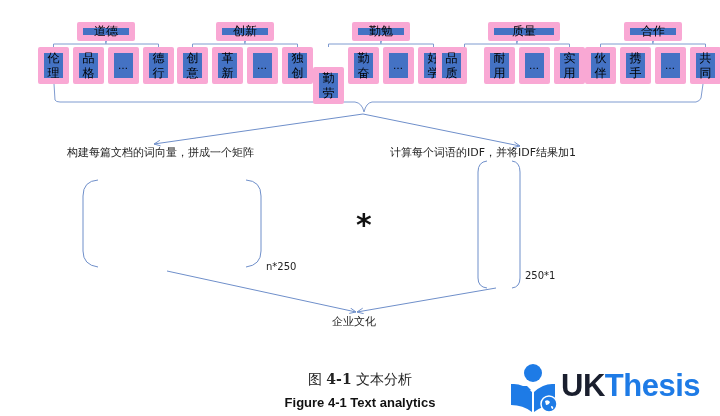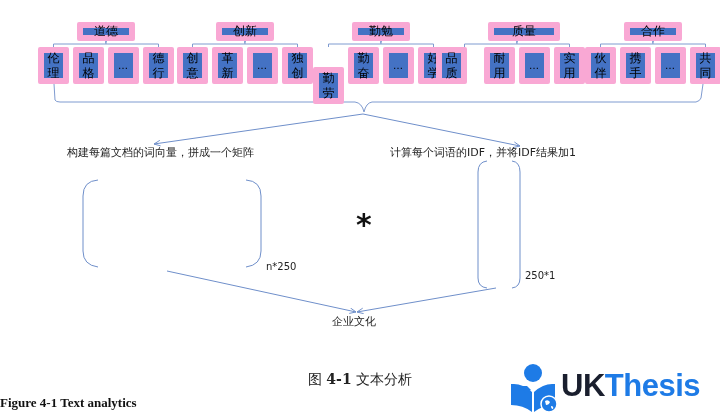--- a/index.html
+++ b/index.html
@@ -13,22 +13,22 @@
   .leaf { width: 31px; height: 37px; font-size: 12px; line-height: 15px; padding: 0 6px; word-break: break-all; }
   .leaf.ellipsis { font-size: 10px; letter-spacing: 1px; }
   .label { position: absolute; color: #222222; white-space: nowrap; }
   .step-label { font-size: 11px; }
   .dim-label { font-size: 10px; }
   .result-label { font-size: 11px; }
   .operator { position: absolute; font-size: 30px; font-weight: bold; color: #111; line-height: 1; }
   .caption-cn { position: absolute; top: 371px; left: 0; width: 720px; text-align: center;
                 font-family: "DejaVu Serif", "Liberation Serif", serif; font-size: 14px; color: #222; }
   .caption-cn b { font-weight: bold; }
-  .caption-en { position: absolute; top: 395px; left: 0; width: 720px; text-align: left;
-                font-family: Liberation Serif, serif; font-size: 13px; font-weight: bold; color: #111; }
+  .caption-en { position: absolute; top: 395px; left: 0; width: 720px; text-align: center;
+                font-family: Liberation Sans, sans-serif; font-size: 13px; font-weight: bold; color: #111; }
   .logo { position: absolute; left: 509px; top: 362px; width: 205px; height: 52px; }
   .logo-text { position: absolute; left: 52px; top: 6px; font-family: Liberation Sans, sans-serif;
                font-weight: bold; font-size: 31px; letter-spacing: -0.5px; }
   .logo-uk { color: #1a1f2e; }
   .logo-thesis { color: #1e7be6; }
 </style>
 </head>
 <body>
 
 <svg class="diagram-svg" viewBox="0 0 720 416">

